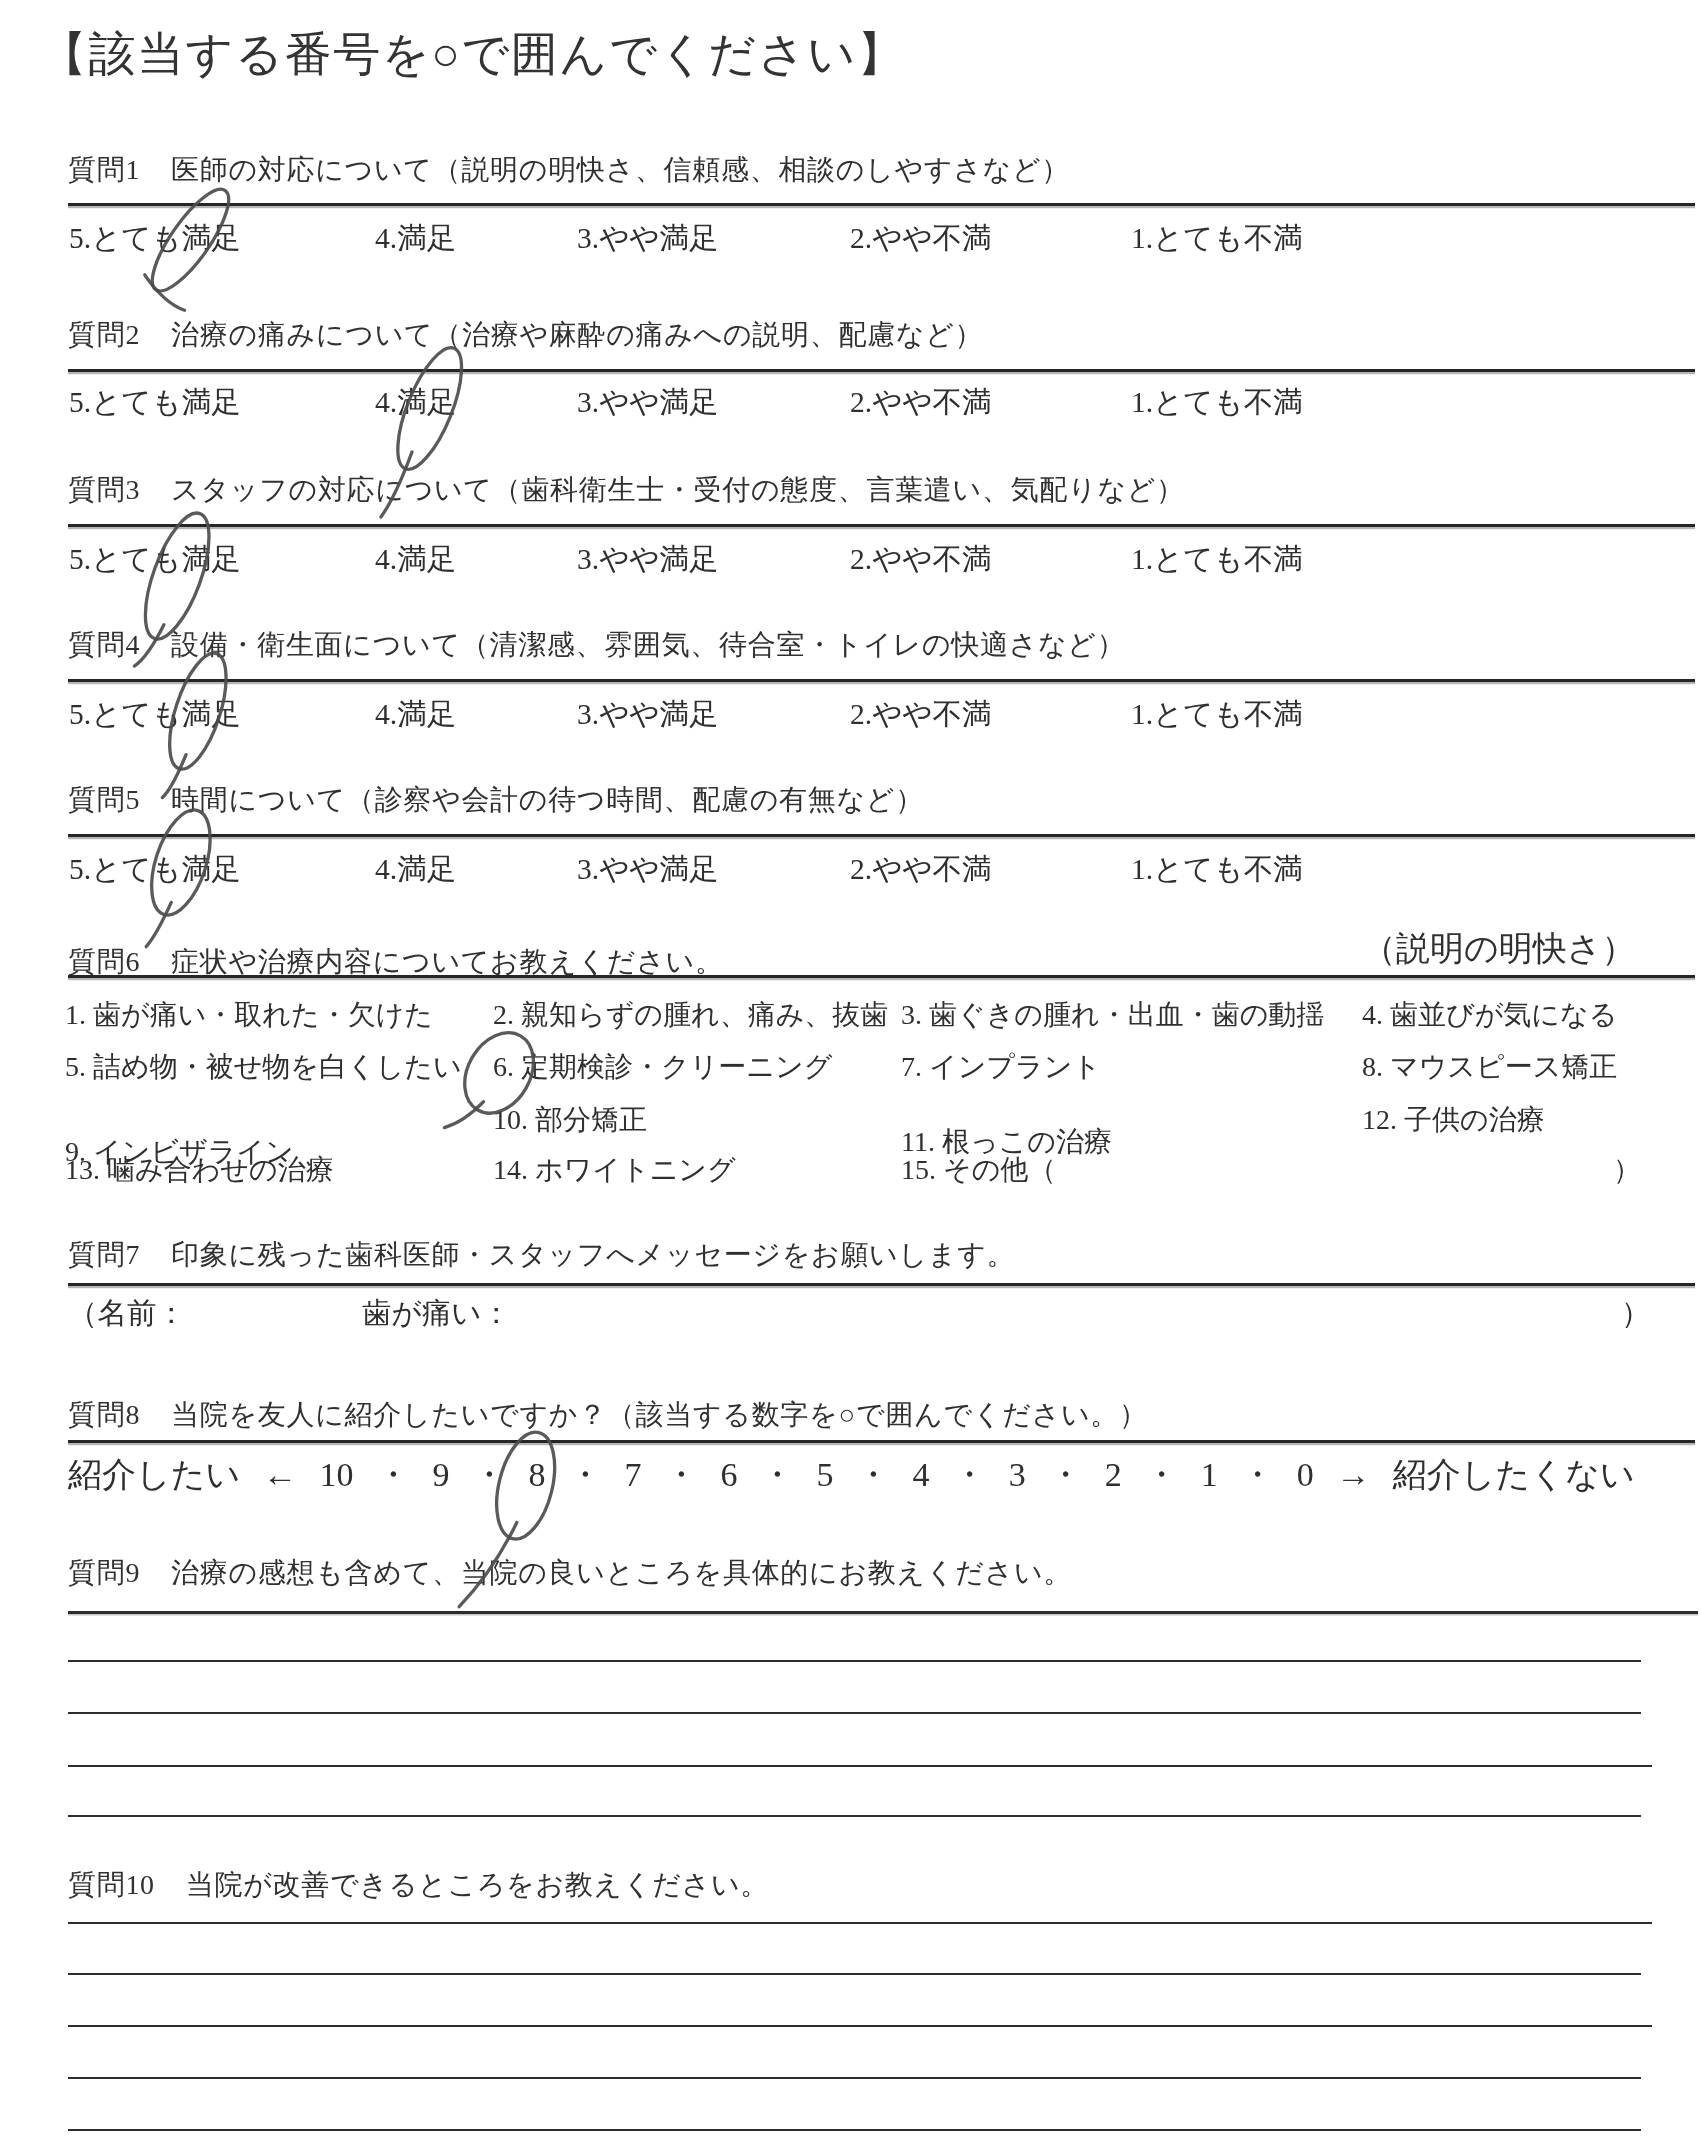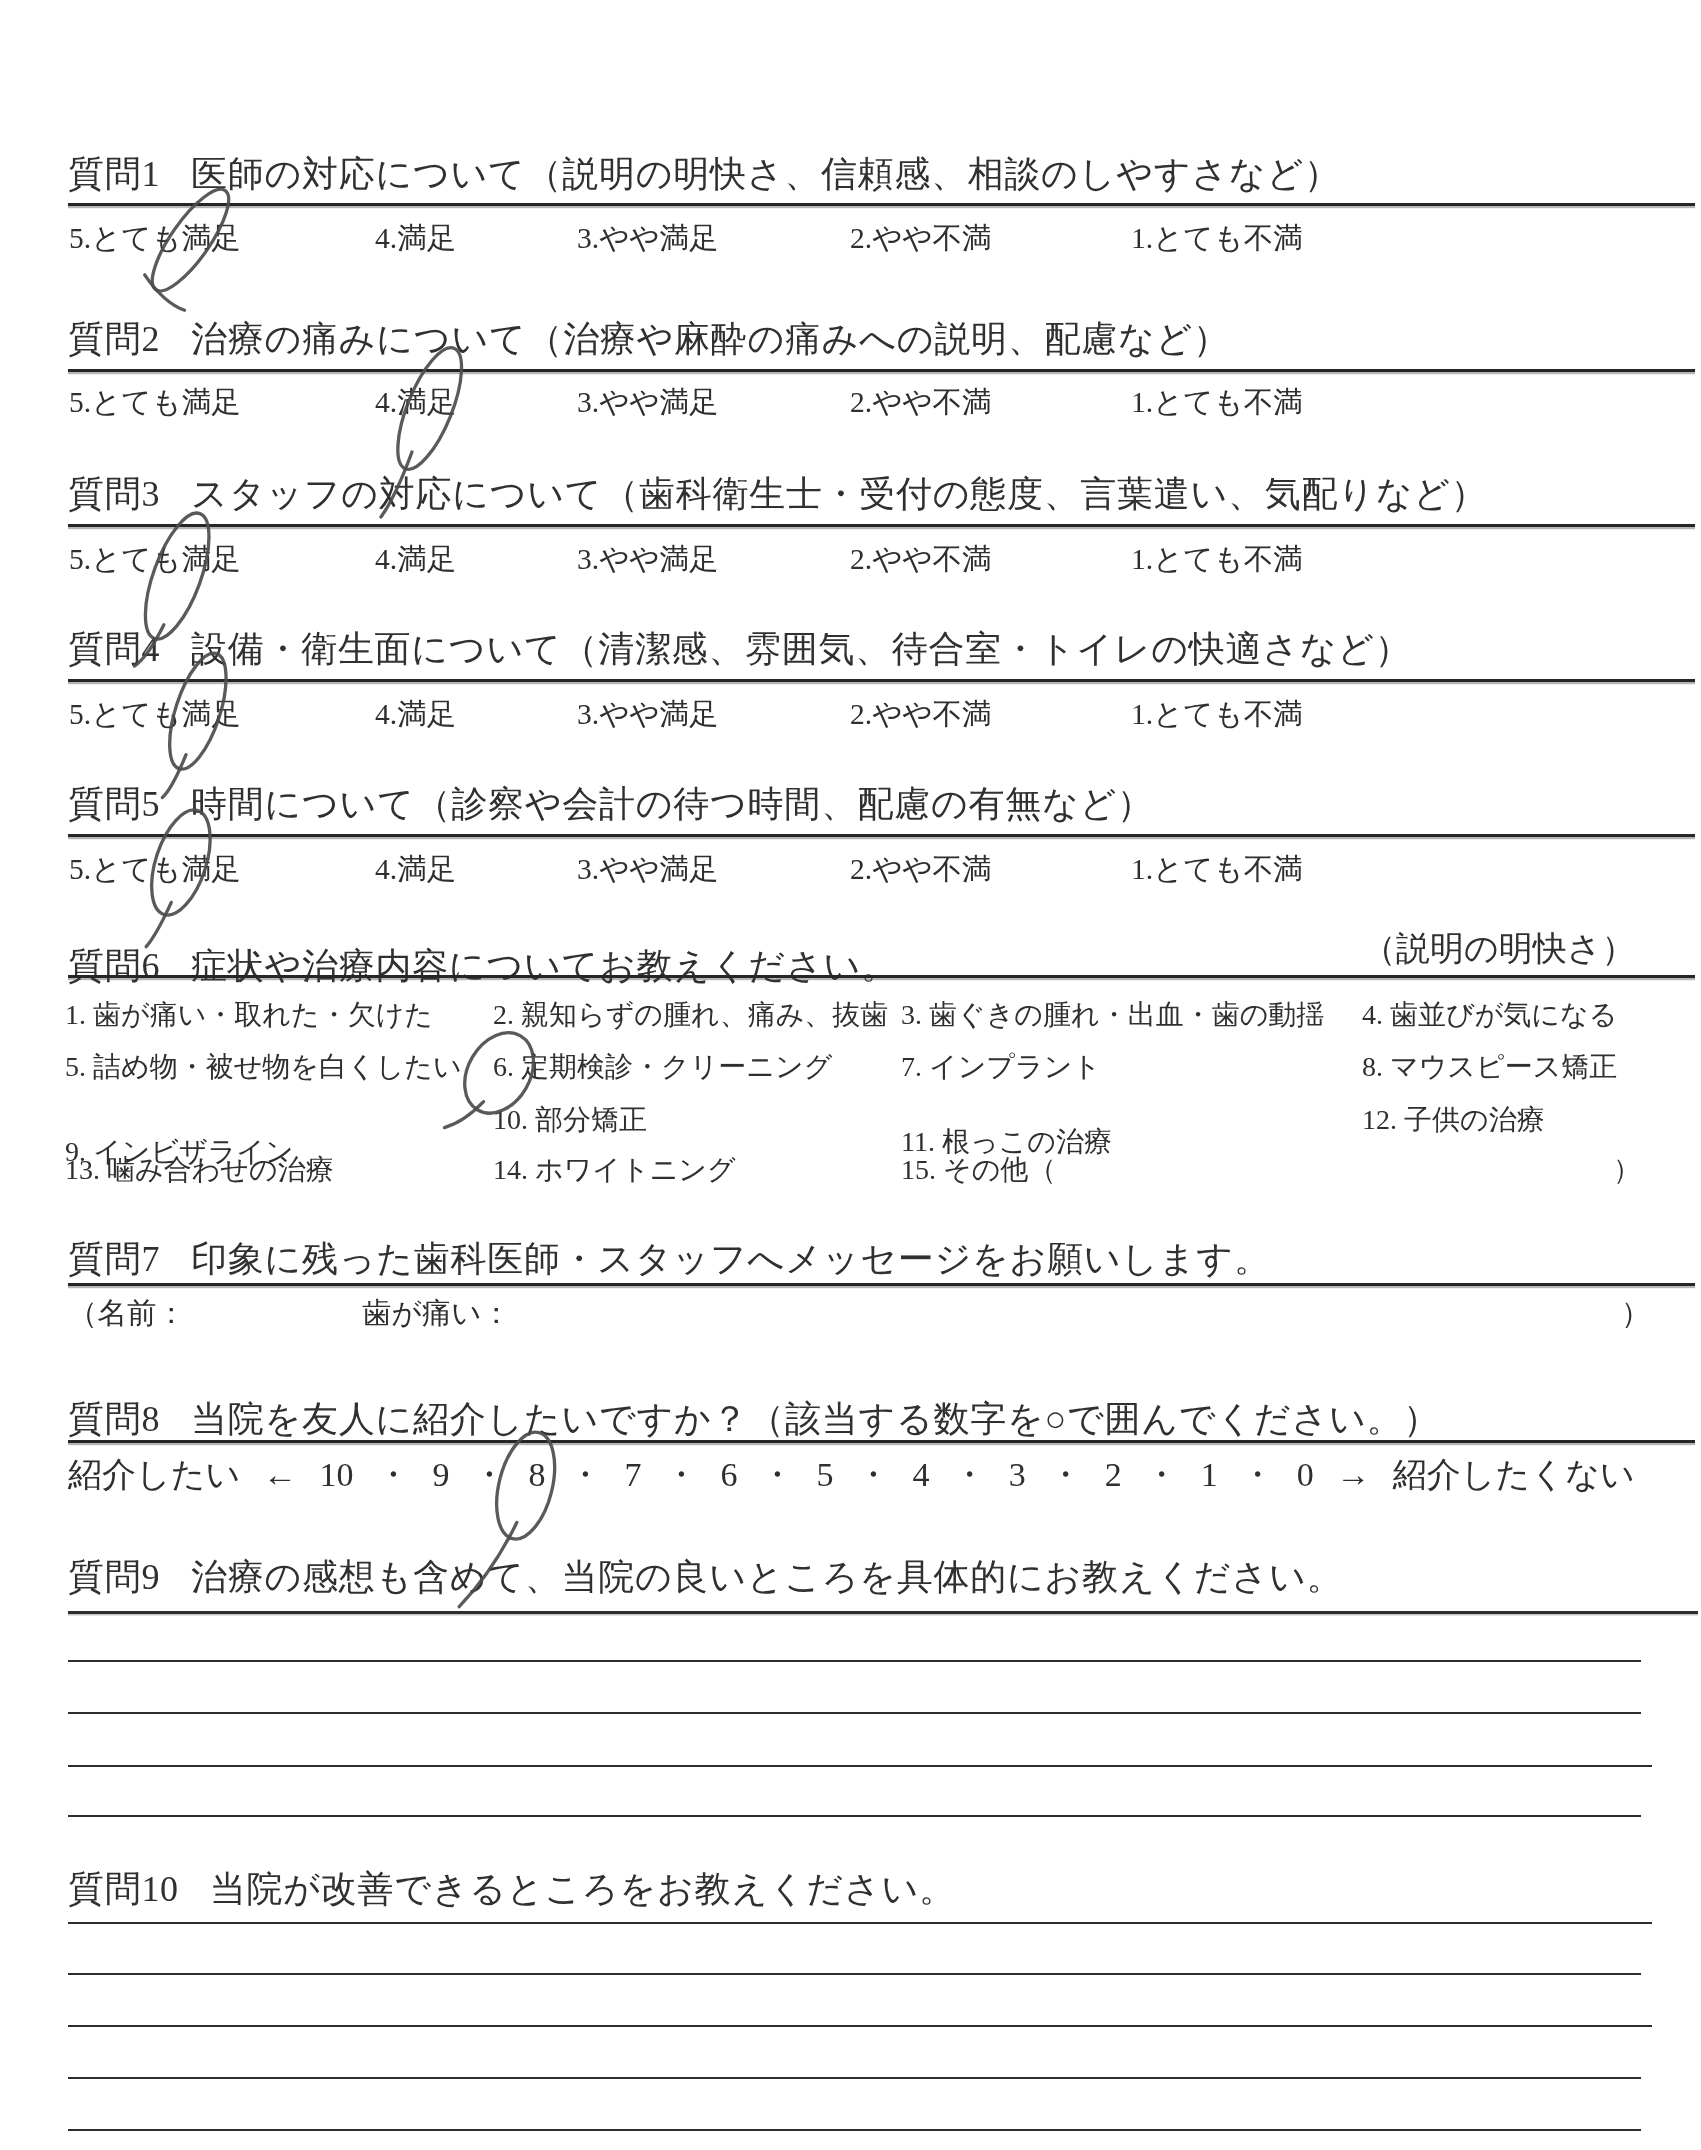--- a/index.html
+++ b/index.html
@@ -3,40 +3,41 @@
 <meta charset="utf-8">
 <style>
   html,body{margin:0;padding:0;background:#d9d9d9;}
   .sheet{
     position:relative;width:1701px;height:2151px;background:#ffffff;
     font-family:"Liberation Serif","DejaVu Serif",serif;color:#2e2e2e;
     overflow:hidden;
   }
   .abs{position:absolute;line-height:1.15;white-space:nowrap;}
   .title{font-size:47px;letter-spacing:1.5px;color:#333;}
-  .hdr{font-size:36px;letter-spacing:0.7px;color:#303030;text-align:right;}
+  .hdr{font-size:28px;letter-spacing:0.7px;color:#303030;text-align:right;}
   .hdr .qlabel{display:inline-block;margin-right:31px;}
   .sep{position:absolute;height:0;border-top:3px solid #262626;box-shadow:0 2.2px 0 rgba(70,70,70,.40);}
   .line{position:absolute;height:0;border-top:2.2px solid #2d2d2d;}
   .line.thick{border-top-width:3px;box-shadow:0 1.5px 0 rgba(90,90,90,.35);}
   .optrow{position:absolute;height:38px;}
   .opt{position:absolute;top:0;font-size:29.5px;color:#2f2f2f;}
   .g6{position:absolute;font-size:28px;color:#2f2f2f;white-space:nowrap;}
   .note{font-size:34px;color:#303030;}
   .namerow{position:absolute;height:38px;font-size:29.5px;}
   .namerow span{position:absolute;top:0;}
   .scale{position:absolute;display:flex;justify-content:space-between;align-items:baseline;font-size:34px;color:#2f2f2f;}
   svg.overlay{position:absolute;left:0;top:0;pointer-events:none;}
   .pen{fill:none;stroke:#4c4c4c;stroke-width:4.5;stroke-linecap:round;stroke-linejoin:round;opacity:.92;}
 </style>
 </head>
 <body>
 
 <div class="sheet">
 
+  <div class="abs title" style="left:40px;top:26.6px;">【該当する番号を○で囲んでください】</div>
 
   <div class="abs hdr" style="left:68px;top:154px;">
     <span class="qlabel">質問1</span><span>医師の対応について（説明の明快さ、信頼感、相談のしやすさなど）</span>
   </div>
   <div class="sep" style="left:68px;top:203px;width:1627px;"></div>
   <div class="optrow" style="left:69px;top:219px;width:1627px;">
     <span class="opt" style="left:0px;">5.とても満足</span>
     <span class="opt" style="left:306px;">4.満足</span>
     <span class="opt" style="left:508px;">3.やや満足</span>
     <span class="opt" style="left:781px;">2.やや不満</span>

